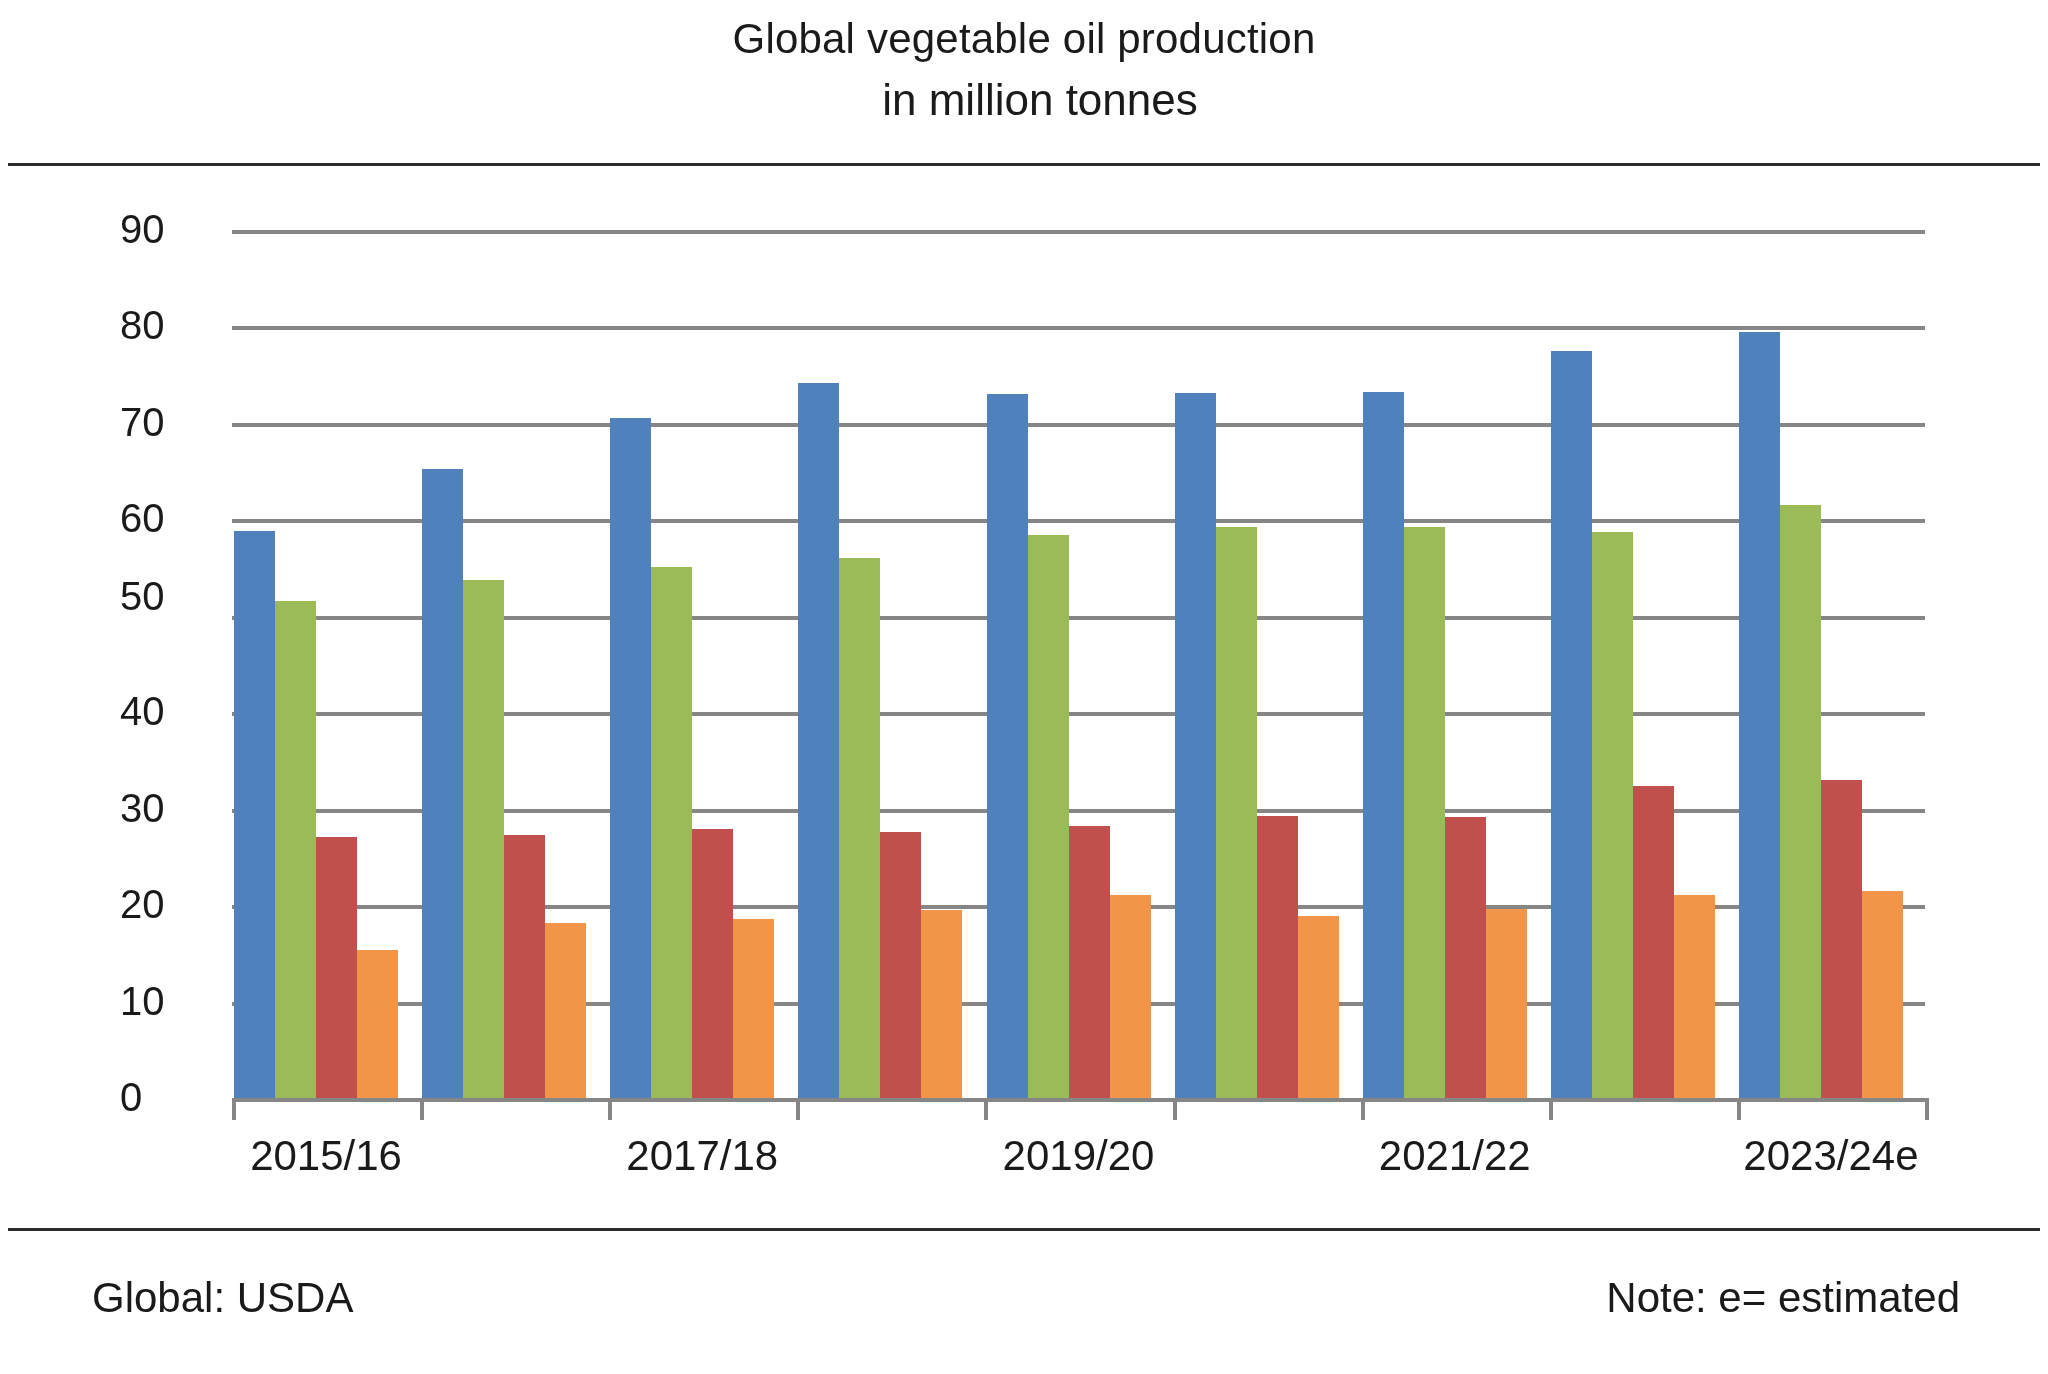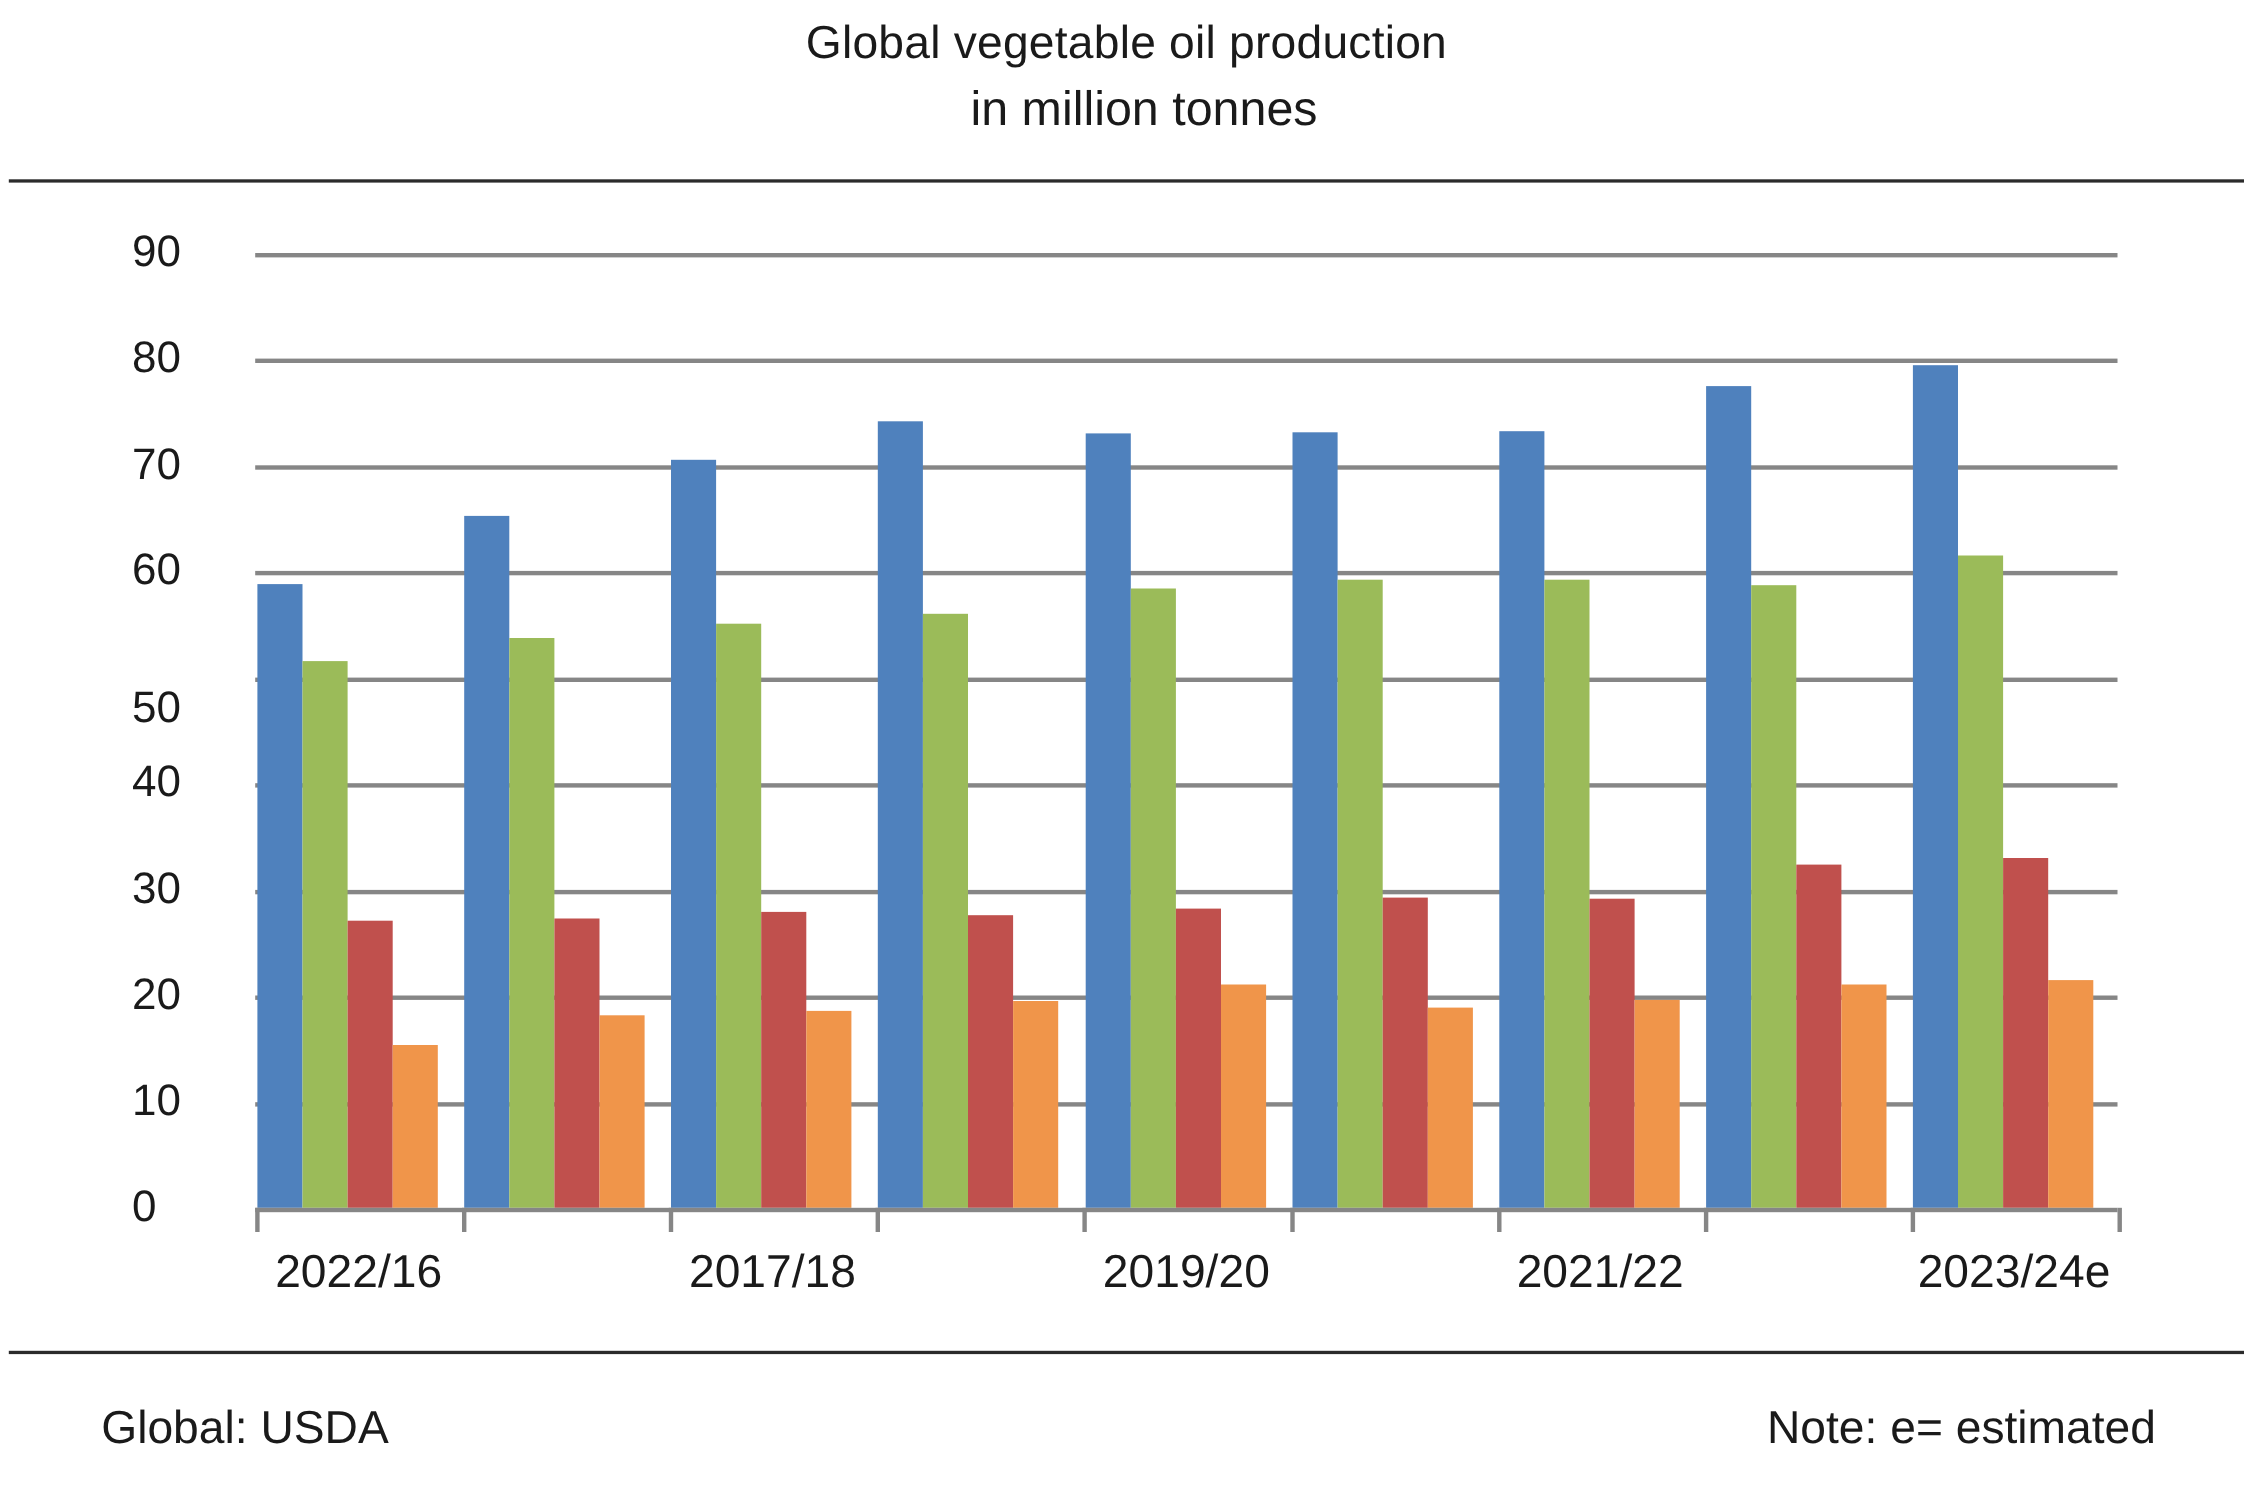--- a/index.html
+++ b/index.html
@@ -177,21 +177,21 @@
 <div class="hrule" id="rule-top"></div>
 
 <div id="plot-wrap">
 
   <div id="ytick-labels">
       <div class="ytick-label" style="left: 120px; width: 92px; top: 1077px;">0</div>
       <div class="ytick-label" style="left: 120px; width: 92px; top: 980.556px;">10</div>
       <div class="ytick-label" style="left: 120px; width: 92px; top: 884.111px;">20</div>
       <div class="ytick-label" style="left: 120px; width: 92px; top: 787.667px;">30</div>
       <div class="ytick-label" style="left: 120px; width: 92px; top: 691.222px;">40</div>
-      <div class="ytick-label" style="left: 120px; width: 92px; top: 623px;">50</div>
+      <div class="ytick-label" style="left: 120px; width: 92px; top: 576px;">50</div>
       <div class="ytick-label" style="left: 120px; width: 92px; top: 498.333px;">60</div>
       <div class="ytick-label" style="left: 120px; width: 92px; top: 401.889px;">70</div>
       <div class="ytick-label" style="left: 120px; width: 92px; top: 305.444px;">80</div>
       <div class="ytick-label" style="left: 120px; width: 92px; top: 209px;">90</div>
     </div>
 
   <div id="plot">
     <div id="gridlines">
         <div class="gridline" style="top: 771.556px;"></div>
         <div class="gridline" style="top: 675.111px;"></div>
@@ -250,21 +250,21 @@
       <div class="xtick" style="left: 608.222px;"></div>
       <div class="xtick" style="left: 796.333px;"></div>
       <div class="xtick" style="left: 984.444px;"></div>
       <div class="xtick" style="left: 1172.56px;"></div>
       <div class="xtick" style="left: 1360.67px;"></div>
       <div class="xtick" style="left: 1548.78px;"></div>
       <div class="xtick" style="left: 1736.89px;"></div>
       <div class="xtick" style="left: 1925px;"></div>
     </div>
   <div id="xlabels">
-      <div class="xlabel" style="left: 176.056px; width: 300px;">2022/16</div>
+      <div class="xlabel" style="left: 176.056px; width: 300px;">2015/16</div>
       <div class="xlabel" style="left: 552.278px; width: 300px;">2017/18</div>
       <div class="xlabel" style="left: 928.5px; width: 300px;">2019/20</div>
       <div class="xlabel" style="left: 1304.72px; width: 300px;">2021/22</div>
       <div class="xlabel" style="left: 1680.94px; width: 300px;">2023/24e</div>
     </div>
 
 </div>
 
 <div class="hrule" id="rule-bottom"></div>
 

